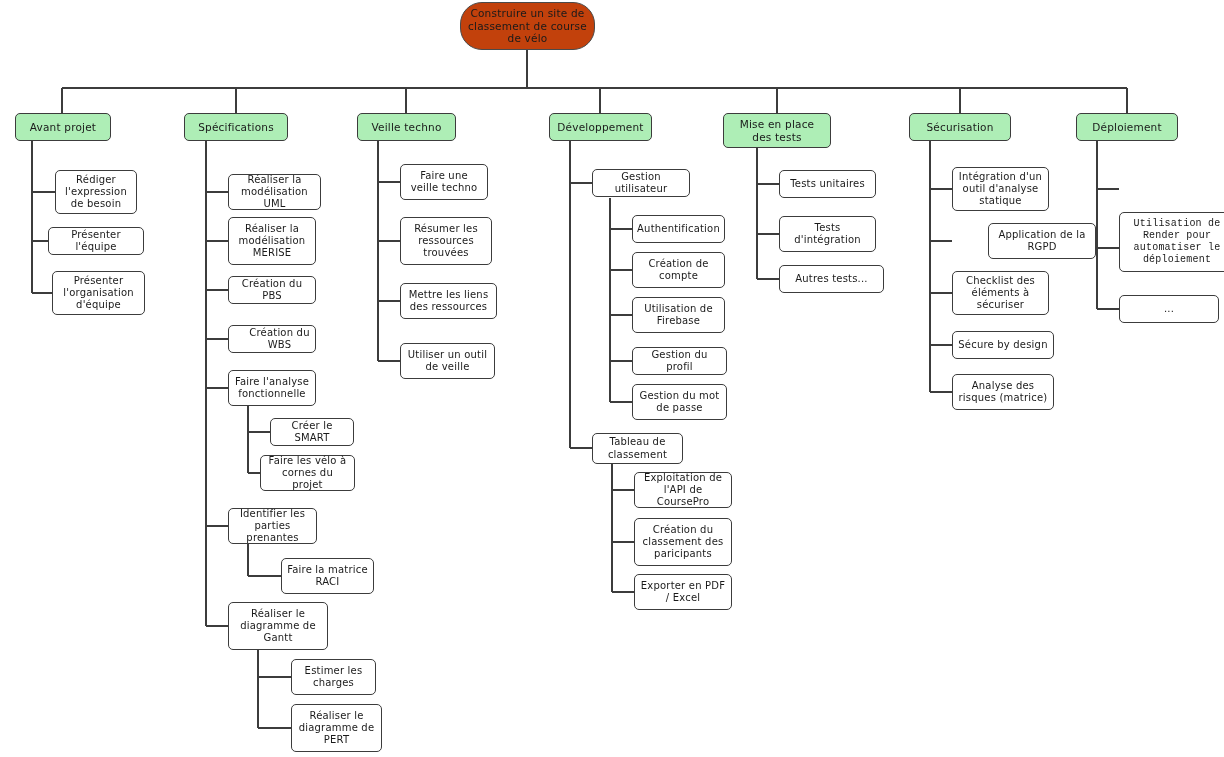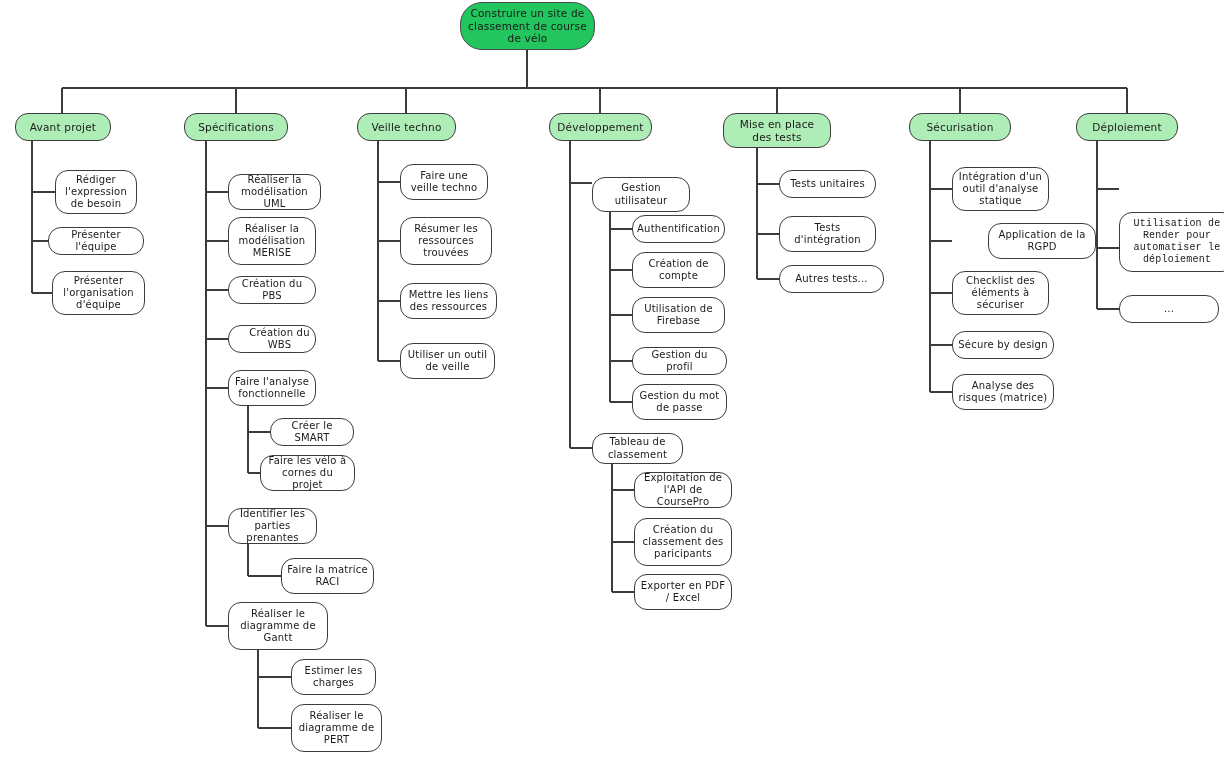--- a/index.html
+++ b/index.html
@@ -9,31 +9,31 @@
     font-family:"DejaVu Sans","Liberation Sans",sans-serif;
     position:relative;overflow:hidden;
   }
   #canvas{position:absolute;inset:0;width:1224px;height:757px;}
   svg.wires{position:absolute;left:0;top:0;width:1224px;height:757px;pointer-events:none;}
 
   .node{
     position:absolute;
     box-sizing:border-box;
     border:1.1px solid #3c3c3c;
-    border-radius:13px;
+    border-radius:5px;
     background:#ffffff;
     display:flex;align-items:center;justify-content:center;
     text-align:center;
     color:#1a1a1a;
     line-height:1.22;
     padding:3px 5px;
     letter-spacing:.2px;
   }
   .node.root{
-    background:#22c55e;
+    background:#c2410c;
     border-color:#4a4a4a;
     font-size:10.5px;
     border-radius:22px;
   }
   .node.branch{
     background:#aeeeb6;
     border-color:#3c3c3c;
     font-size:10.5px;
   }
   .node.leaf{font-size:10px;}
@@ -146,21 +146,21 @@
   <div class="node leaf2" style="left:291px;top:659px;width:85px;height:36px;">Estimer les charges</div>
   <div class="node leaf2" style="left:291px;top:704px;width:91px;height:48px;">Réaliser le diagramme de PERT</div>
 
   <div class="node branch" style="left:357px;top:113px;width:99px;height:28px;">Veille techno</div>
   <div class="node leaf" style="left:400px;top:164px;width:88px;height:36px;">Faire une veille techno</div>
   <div class="node leaf" style="left:400px;top:217px;width:92px;height:48px;">Résumer les ressources trouvées</div>
   <div class="node leaf" style="left:400px;top:283px;width:97px;height:36px;">Mettre les liens des ressources</div>
   <div class="node leaf" style="left:400px;top:343px;width:95px;height:36px;">Utiliser un outil de veille</div>
 
   <div class="node branch" style="left:549px;top:113px;width:103px;height:28px;">Développement</div>
-  <div class="node leaf" style="left:592px;top:177px;width:98px;height:35px;">Gestion utilisateur</div>
+  <div class="node leaf" style="left:592px;top:169px;width:98px;height:28px;">Gestion utilisateur</div>
   <div class="node leaf2" style="left:632px;top:215px;width:93px;height:28px;">Authentification</div>
   <div class="node leaf2" style="left:632px;top:252px;width:93px;height:36px;">Création de compte</div>
   <div class="node leaf2" style="left:632px;top:297px;width:93px;height:36px;">Utilisation de Firebase</div>
   <div class="node leaf2" style="left:632px;top:347px;width:95px;height:28px;">Gestion du profil</div>
   <div class="node leaf2" style="left:632px;top:384px;width:95px;height:36px;">Gestion du mot de passe</div>
   <div class="node leaf" style="left:592px;top:433px;width:91px;height:31px;">Tableau de classement</div>
   <div class="node leaf2" style="left:634px;top:472px;width:98px;height:36px;">Exploitation de l'API de CoursePro</div>
   <div class="node leaf2" style="left:634px;top:518px;width:98px;height:48px;">Création du classement des paricipants</div>
   <div class="node leaf2" style="left:634px;top:574px;width:98px;height:36px;">Exporter en PDF / Excel</div>
 

